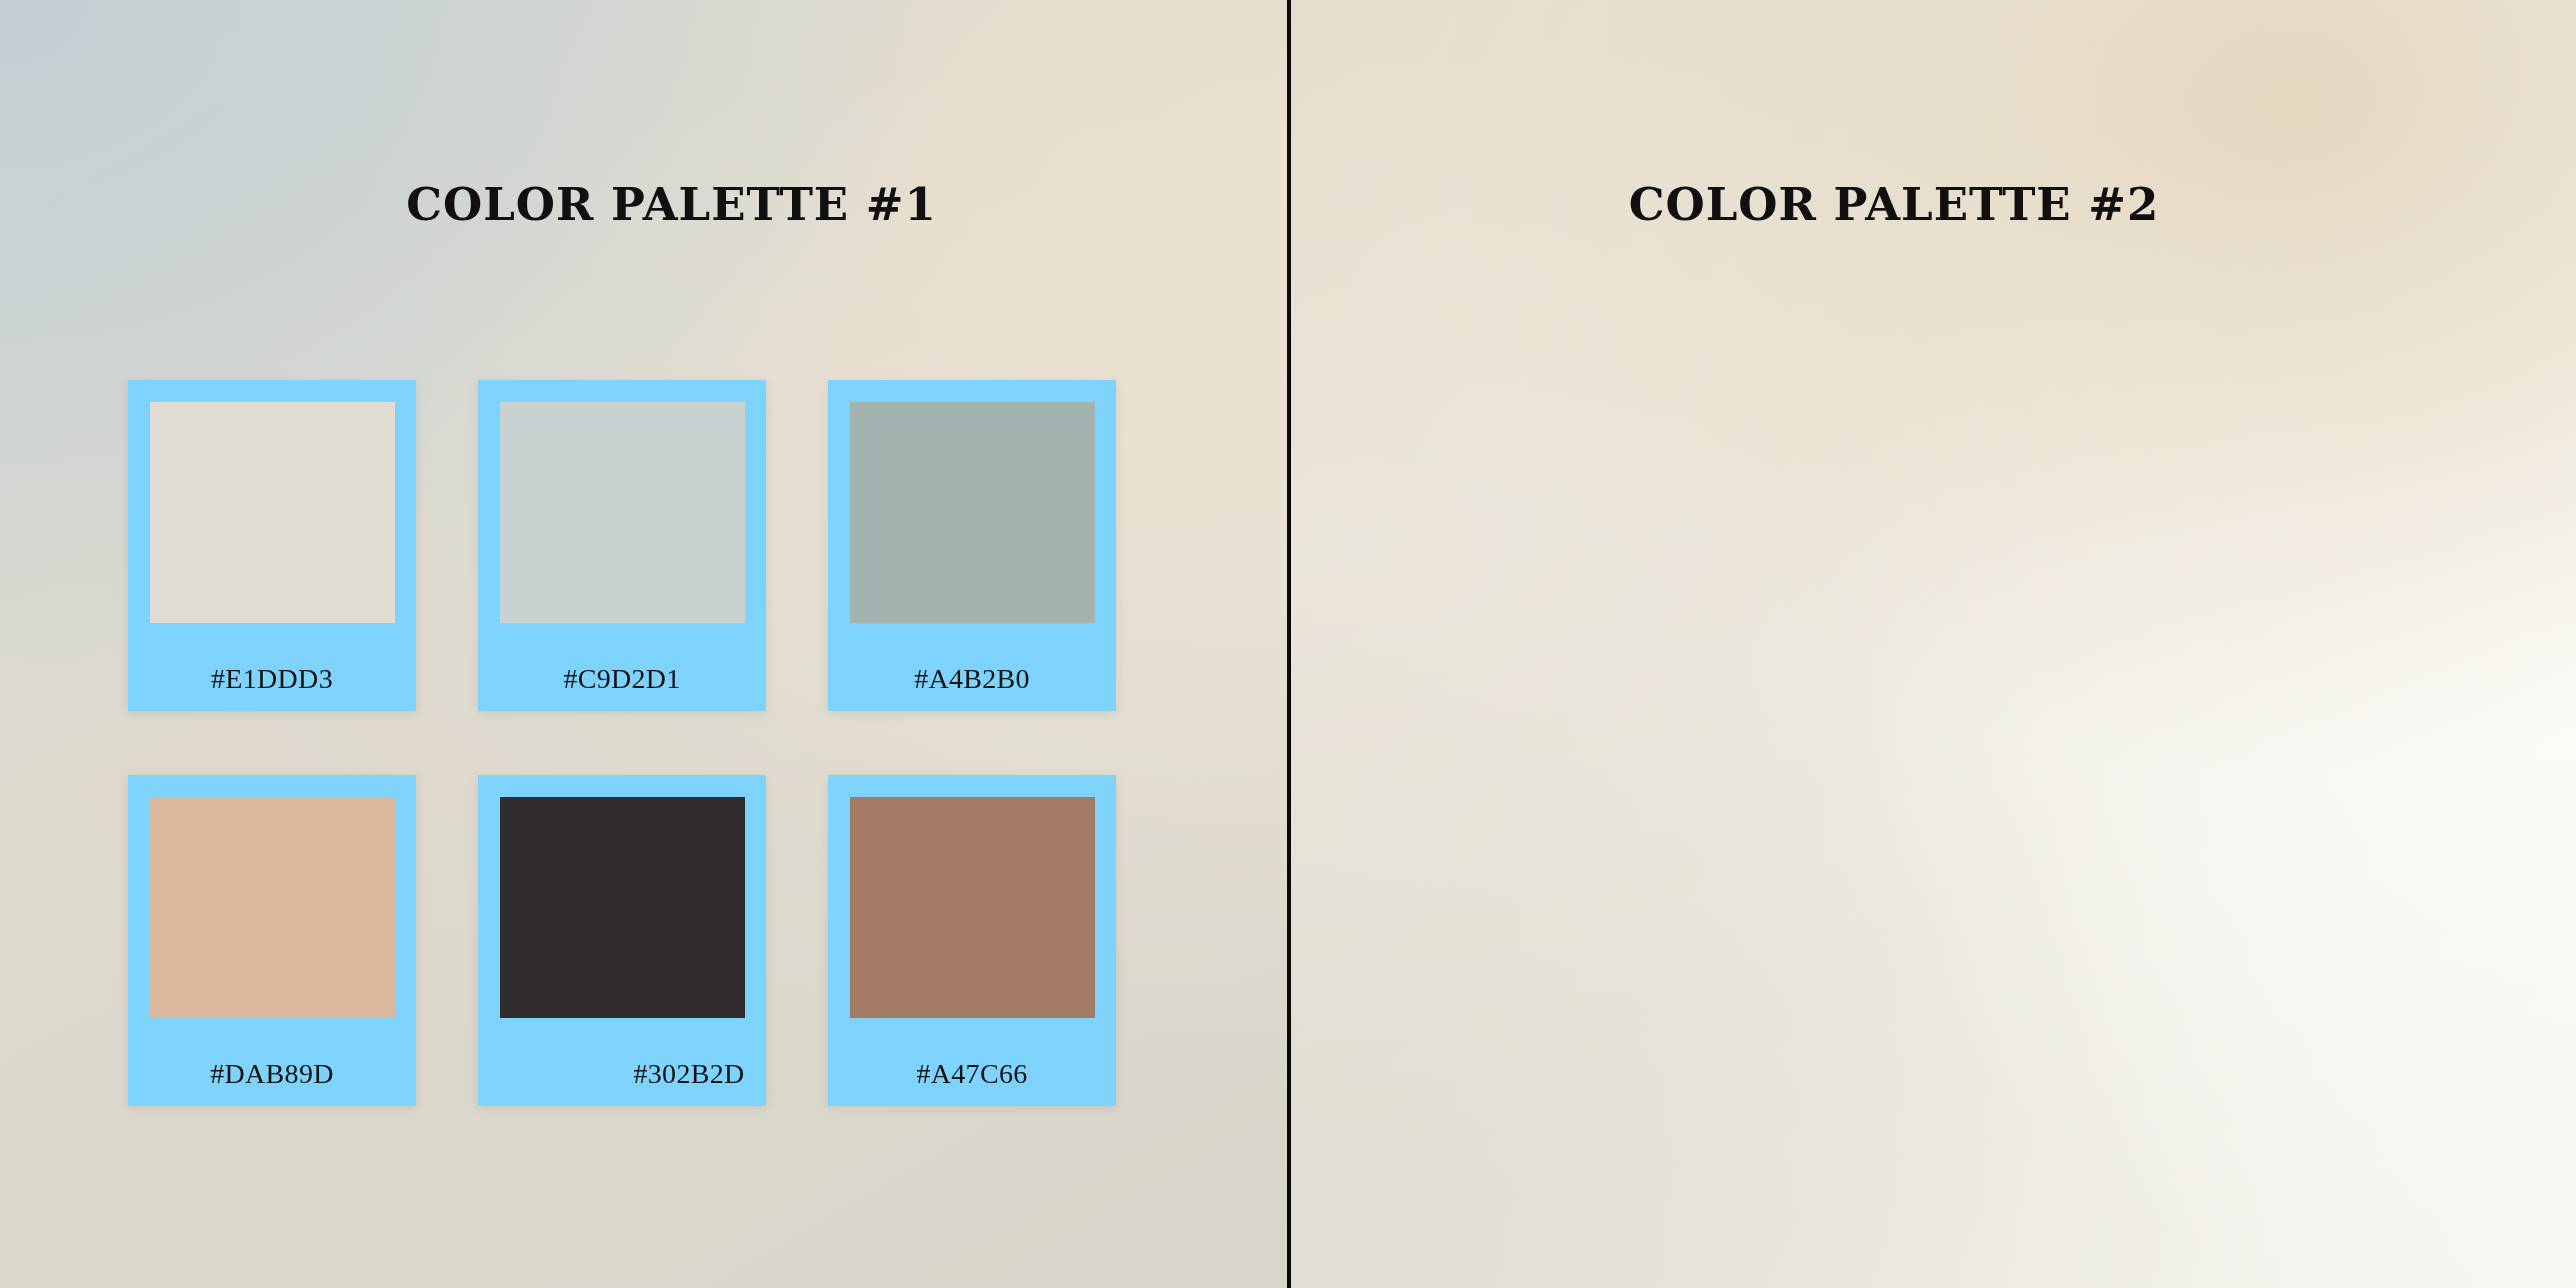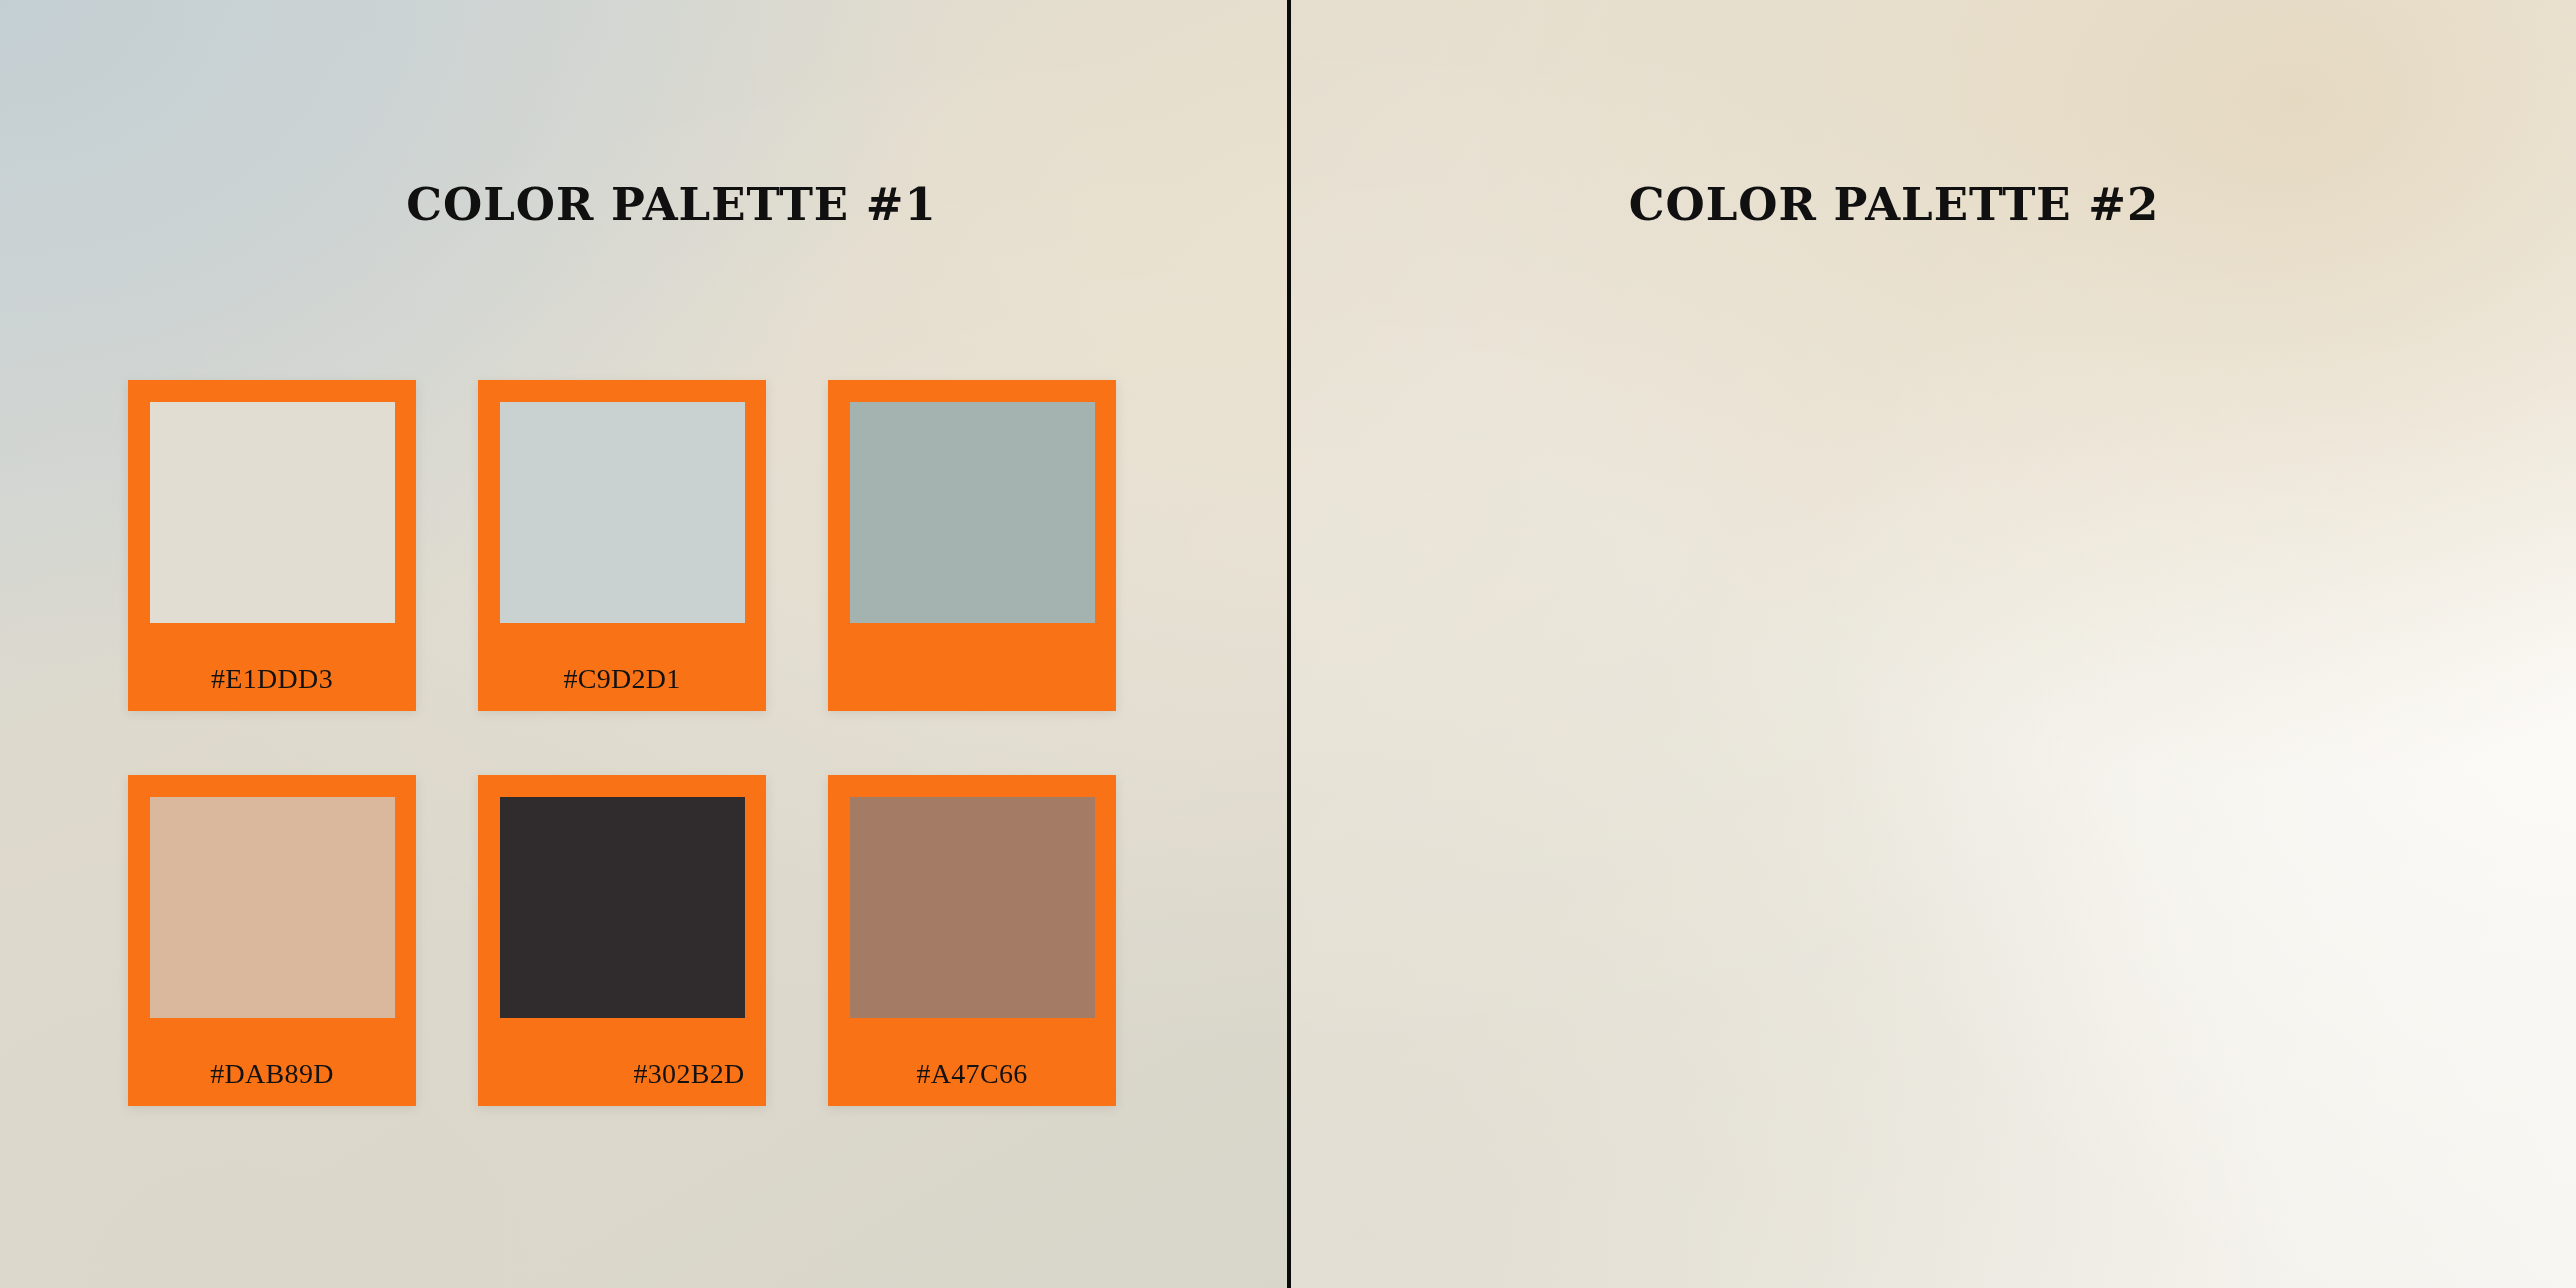--- a/index.html
+++ b/index.html
@@ -92,21 +92,21 @@
   #grid-left {
     --cw: 288px;
     left: 128px;
     top: 380px;
     column-gap: 62px;
     row-gap: 64px;
   }
 
   .card {
     position: relative;
-    background: #f97316;
+    background: #7dd3fc;
     box-shadow: 0 3.4px 9.4px rgba(120,112,96,0.18);
   }
   
   #grid-left .card {
     padding: 21.5px 21.5px 0 21.5px;
     height: 331px;
     box-sizing: border-box;
   }
   #grid-left .chip { height: 221px; width: 100%; }
   #grid-left .caption {
@@ -137,20 +137,21 @@
       <div class="card">
         <div class="chip" style="background: rgb(225, 221, 211);"></div>
         <div class="caption" style="color: rgb(19, 18, 18);">#E1DDD3</div>
       </div>
       <div class="card">
         <div class="chip" style="background: rgb(201, 210, 209);"></div>
         <div class="caption" style="color: rgb(19, 18, 18);">#C9D2D1</div>
       </div>
       <div class="card">
         <div class="chip" style="background: rgb(164, 178, 176);"></div>
+        <div class="caption" style="color: rgb(19, 18, 18);">#A4B2B0</div>
       </div>
       <div class="card">
         <div class="chip" style="background: rgb(218, 184, 157);"></div>
         <div class="caption" style="color: rgb(19, 18, 18); text-align: center;">#DAB89D</div>
       </div>
       <div class="card">
         <div class="chip" style="background: rgb(48, 43, 45);"></div>
         <div class="caption" style="color: rgb(19, 18, 18); text-align: right;">#302B2D</div>
       </div>
       <div class="card">

